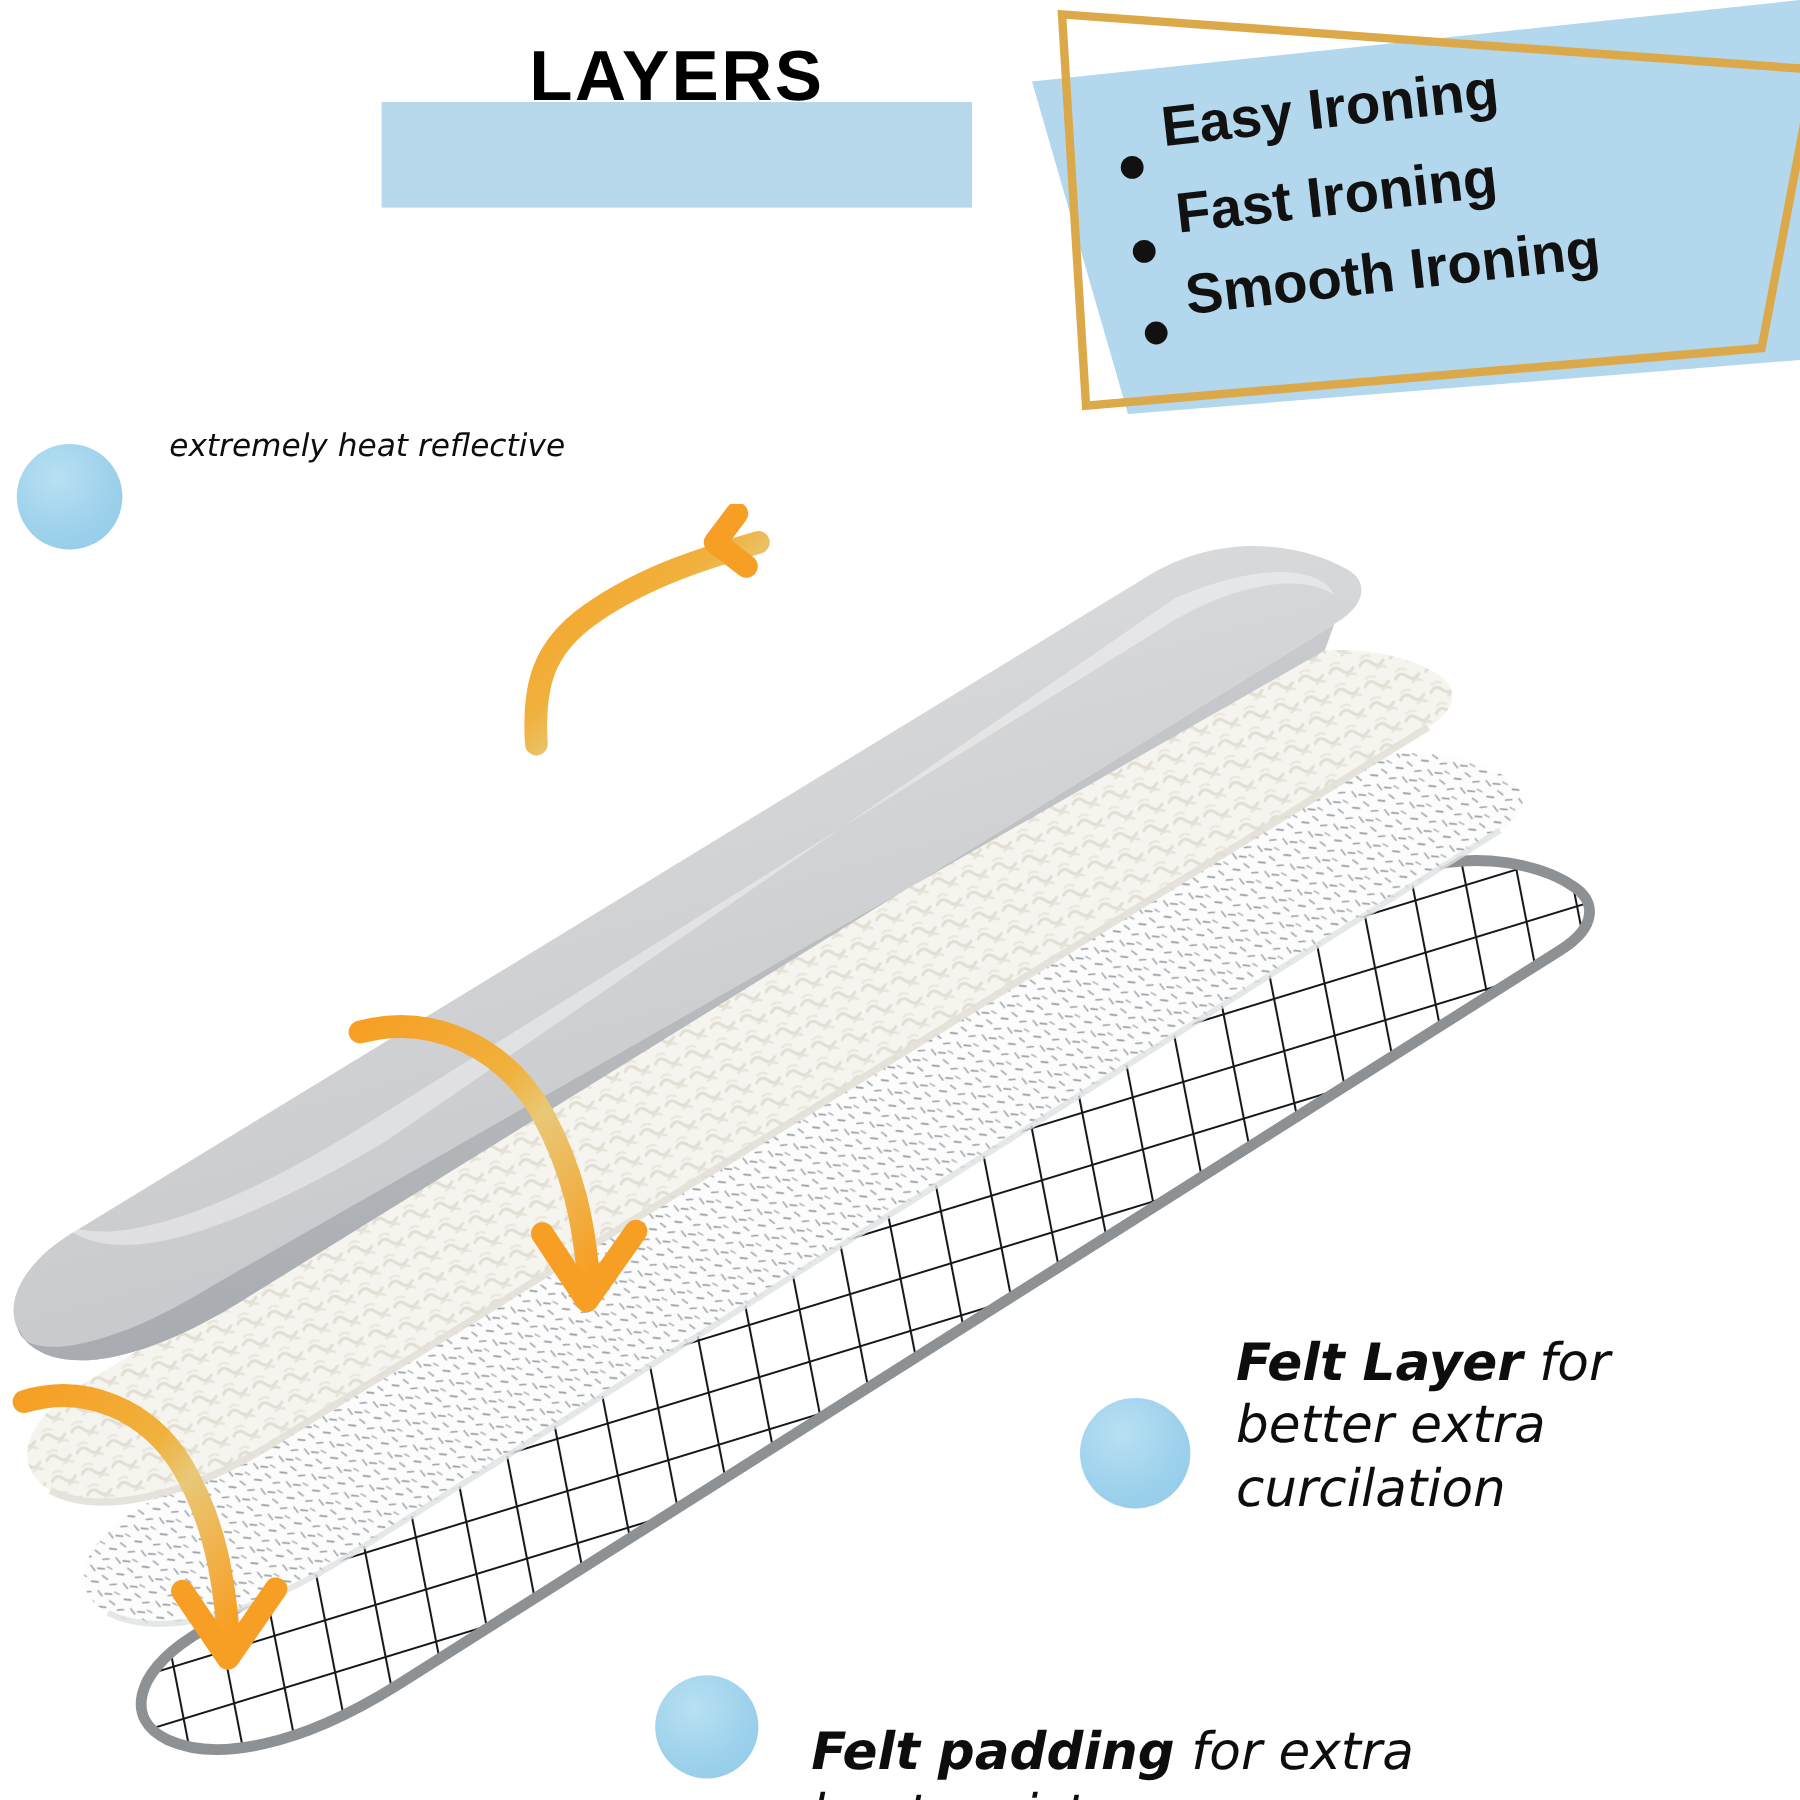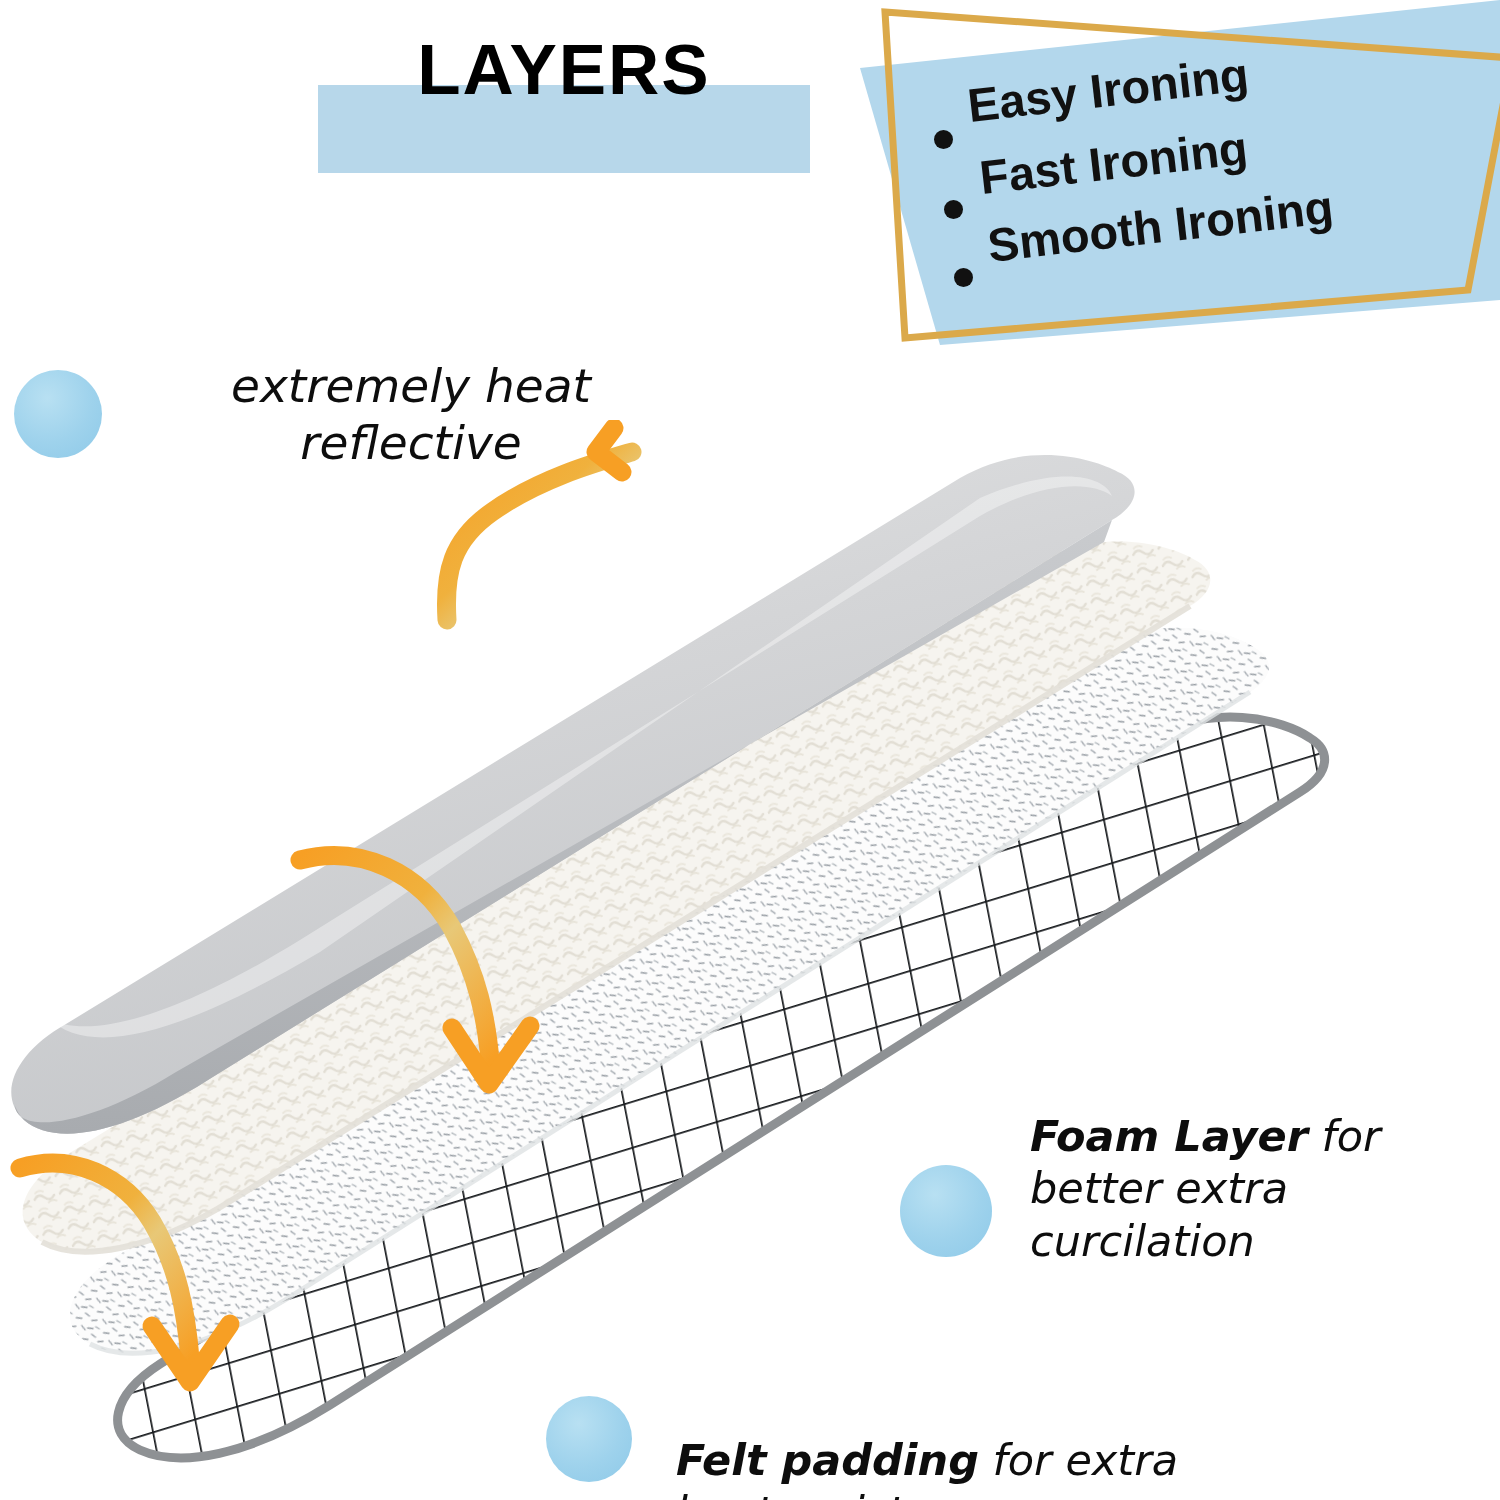--- a/index.html
+++ b/index.html
@@ -16,21 +16,21 @@
   
   #title-highlight{
     position:absolute;left:318px;top:85px;width:492px;height:88px;
     background:#b7d7ea;
   }
   #page-title{
     position:absolute;left:318px;top:34px;width:492px;
     text-align:center;
     font-family:"Liberation Sans", sans-serif;
     font-weight:bold;
-    font-size:71px;
+    font-size:59px;
     letter-spacing:2px;
     color:#000000;
     line-height:1.0;
     white-space:nowrap;
   }
 
   
   #benefits{position:absolute;left:840px;top:0;width:660px;height:360px;}
   #benefits svg{position:absolute;left:0;top:0;}
   .benefit-bullet{
@@ -58,21 +58,21 @@
   .callout-text{
     position:absolute;
     font-family:"DejaVu Sans", sans-serif;
     font-style:italic;
     color:#0d0d0d;
     line-height:1.22;
   }
   .callout-text .strong{font-weight:bold;}
 
   #callout-silicone .callout-dot{left:8px;top:5px;width:88px;height:88px;}
-  #callout-silicone .callout-text{left:135px;top:-8px;font-size:47px;width:540px;text-align:center;}
+  #callout-silicone .callout-text{left:135px;top:-8px;font-size:26px;width:540px;}
 
   #callout-foam .callout-dot{left:10px;top:55px;}
   #callout-foam .callout-text{left:140px;top:0px;font-size:43px;width:370px;}
 
   #callout-felt .callout-dot{left:8px;top:4px;width:86px;height:86px;}
   #callout-felt .callout-text{left:138px;top:-6px;font-size:43px;width:520px;margin-top:48px;}
 
   
   #product{position:absolute;left:0px;top:420px;width:1400px;height:1080px;}
   #product svg{position:absolute;left:0;top:0;}
@@ -240,21 +240,21 @@
       <g>
         <path d="M20,748 C72,732 124,756 152,802 C178,846 186,892 190,938" fill="none" stroke="url(#gArrow)" stroke-width="19" stroke-linecap="round"></path>
         <path d="M152,906 L190,962 L230,904" fill="none" stroke="#f79f24" stroke-width="19" stroke-linecap="round" stroke-linejoin="round"></path>
       </g>
     </svg>
   </div>
 
   <div class="callout" id="callout-foam" style="left:890px;top:1110px;width:500px;height:200px;">
     <span class="callout-dot"></span>
     <div class="callout-text">
-      <span class="strong">Foam Layer</span><span> for better extra curcilation</span>
+      <span class="strong">Felt Layer</span><span> for better extra curcilation</span>
     </div>
   </div>
 
   <div class="callout" id="callout-felt" style="left:538px;top:1392px;width:660px;height:140px;">
     <span class="callout-dot"></span>
     <div class="callout-text">
       <span class="strong">Felt padding</span><span> for extra heat resistancy</span>
     </div>
   </div>
 

